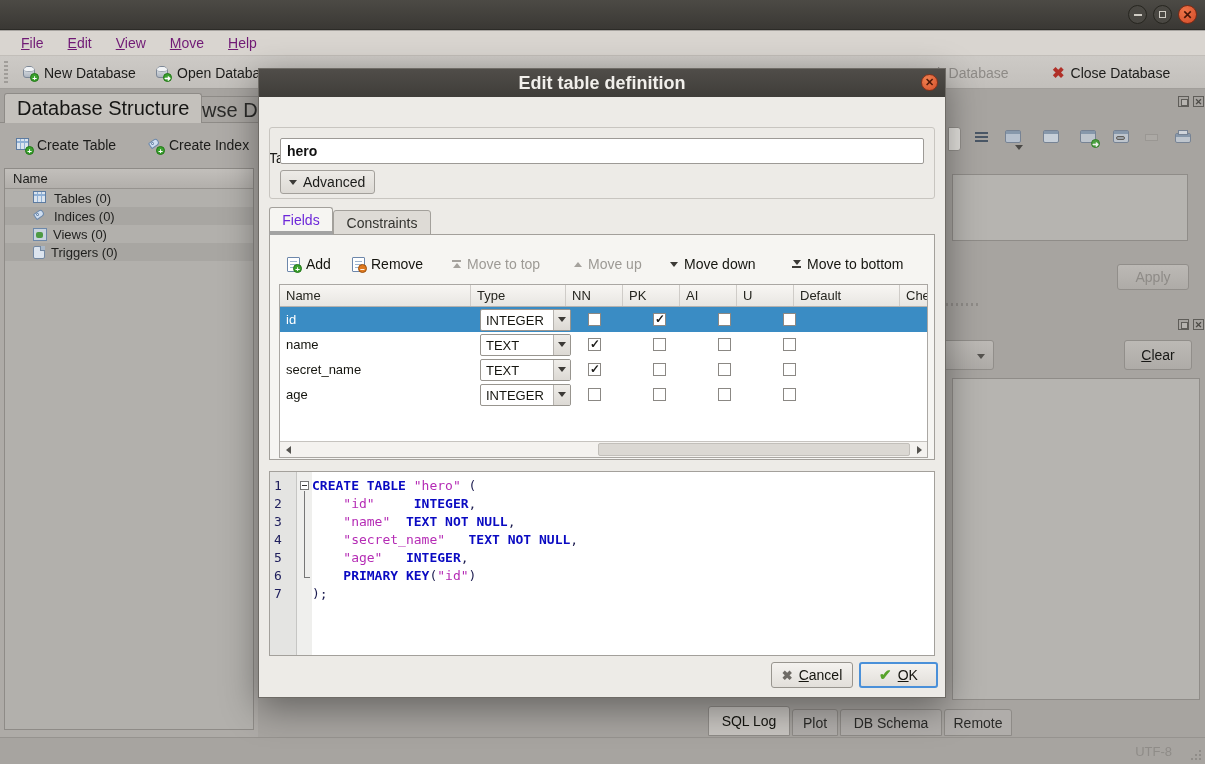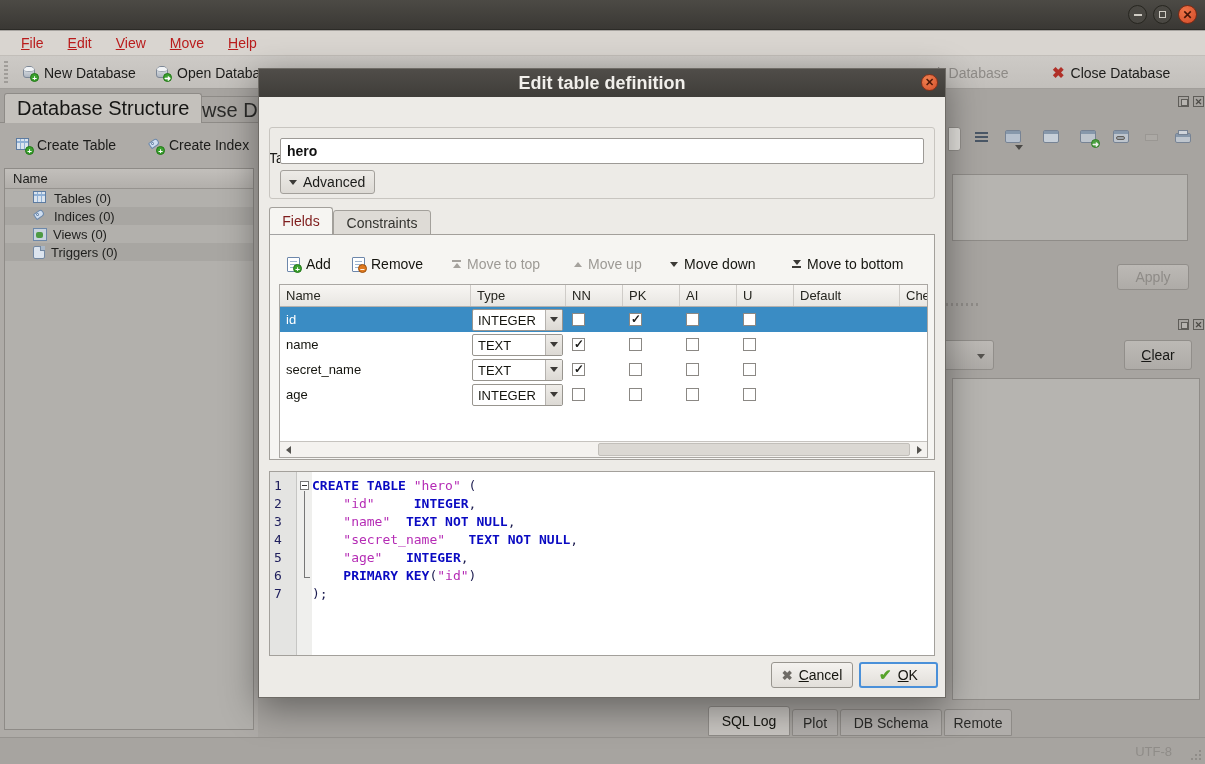--- a/index.html
+++ b/index.html
@@ -16,21 +16,21 @@
   .wbtn { width:19px; height:19px; border-radius:50%; background:#4a4843; border:1px solid #272620;
     display:flex; align-items:center; justify-content:center; }
   .wbtn .bar { width:8px; height:2px; background:#cfccc4; }
   .wbtn .sq { width:7px; height:7px; border:1.5px solid #cfccc4; }
   .wbtn.close { background:radial-gradient(circle at 35% 30%, #ef7549, #d14a28); border-color:#7d2a14; }
   .wbtn.close .x { color:#471507; font-weight:bold; font-size:12px; line-height:1; }
 
   
   .menubar { position:absolute; left:0; top:31px; width:1205px; height:25px; background:#d9d5d0;
     display:flex; align-items:center; padding-left:10px; gap:2px; border-bottom:1px solid #c2beb9; }
-  .menu-item { display:inline-block; padding:3px 11px; font-size:14px; color:#b91c1c; }
+  .menu-item { display:inline-block; padding:3px 11px; font-size:14px; color:#701a75; }
   .menu-item::first-letter { text-decoration:underline; }
 
   
   .toolbar { position:absolute; left:0; top:56px; width:1205px; height:33px;
     background:linear-gradient(#cdcac6,#c2bfbb); border-bottom:1px solid #a19e9a; }
   .tgrip { position:absolute; left:4px; top:5px; width:4px; height:22px;
     background:repeating-linear-gradient(#8f8c88 0 2px, transparent 2px 4px); opacity:.7; }
   .tool-item { position:absolute; top:4px; height:25px; display:flex; align-items:center; gap:6px;
     font-size:14px; color:#1c1c1a; }
   .tool-item.disabled { color:#8e8b87; }
@@ -137,21 +137,21 @@
   .adv-btn { position:absolute; left:10px; top:42px; width:95px; height:24px;
     background:linear-gradient(#edebe7,#dddad5); border:1px solid #a3a09b; border-radius:3px;
     display:flex; align-items:center; gap:6px; padding-left:8px; font-size:14px; color:#1b1b19; }
   .tri-dn-sm { width:0; height:0; border-left:4px solid transparent; border-right:4px solid transparent;
     border-top:5px solid #3c3a37; }
   .tri-up-sm { width:0; height:0; border-left:4px solid transparent; border-right:4px solid transparent;
     border-bottom:5px solid #a5a29d; }
 
   .dtab { position:absolute; border:1px solid #a3a09b; border-radius:3px 3px 0 0; font-size:14px;
     display:flex; align-items:center; justify-content:center; }
-  .dtab.active { left:10px; top:110px; width:64px; height:28px; background:#f6f5f2; border-bottom:1px solid #a3a3a3; color:#7f1d1d; z-index:2; }
+  .dtab.active { left:10px; top:110px; width:64px; height:28px; background:#f6f5f2; border-bottom:4px solid #a3a3a3; color:#6d28d9; z-index:2; }
   .dtab.inactive { left:74px; top:113px; width:98px; height:25px; background:#dedbd6; color:#33332f; }
   .fields-frame { position:absolute; left:10px; top:137px; width:666px; height:226px;
     border:1px solid #a3a09b; background:#f6f5f2; }
 
   .fbar-item { position:absolute; top:17px; height:24px; display:flex; align-items:center; gap:6px;
     font-size:14px; color:#15150f; }
   .fbar-item.disabled { color:#9d9a95; }
   .page-ico { width:13px; height:15px; background:#fff; border:1px solid #6d87ab; border-radius:1px; position:relative; }
   .page-ico::before { content:""; position:absolute; left:2px; top:3px; width:7px; height:1px;
     background:#9db4cf; box-shadow:0 3px 0 #9db4cf, 0 6px 0 #9db4cf; }
@@ -161,21 +161,21 @@
   .mv-bar-bot { width:9px; height:2px; background:#3c3a37; margin-top:1px; }
   .mv-stack { display:flex; flex-direction:column; align-items:center; }
 
   .grid-wrap { position:absolute; left:9px; top:49px; width:649px; height:174px;
     border:1px solid #aaa7a3; background:#fff; }
   .grid-header { display:flex; height:22px; background:linear-gradient(#f8f6f3,#e8e6e2);
     border-bottom:1px solid #b5b2ae; }
   .gh-cell { font-size:13px; color:#25251f; padding:3px 0 0 6px; border-right:1px solid #cfccc8;
     overflow:hidden; white-space:nowrap; flex:none; }
   .c-name{width:191px}.c-type{width:95px}.c-nn,.c-pk,.c-ai,.c-u{width:57px}.c-default{width:106px}.c-check{width:27px;border-right:none}
-  .grid-row { display:flex; height:25px; align-items:center; background:#fff; }
+  .grid-row { display:flex; height:25px; align-items:center; background:#fff;gap:8px; }
   .grid-row.selected { background:#3a8cc4; }
   .gr-cell { flex:none; height:100%; display:flex; align-items:center; }
   .gr-name { padding-left:6px; font-size:13px; color:#15150f; }
   .grid-row.selected .gr-name { color:#fff; }
   .combo { width:91px; height:22px; margin-left:1px; background:#fff; border:1px solid #98958f;
     border-radius:2px; display:flex; overflow:hidden; }
   .combo .ctext { flex:1; font-size:13px; color:#15150f; padding:3px 0 0 5px; }
   .combo .carr { width:17px; background:linear-gradient(#efede9,#dcd9d4); border-left:1px solid #b5b2ae;
     display:flex; align-items:center; justify-content:center; }
   .cb { width:13px; height:13px; background:#fff; border:1px solid #8b8884; margin-left:6px; position:relative; }

